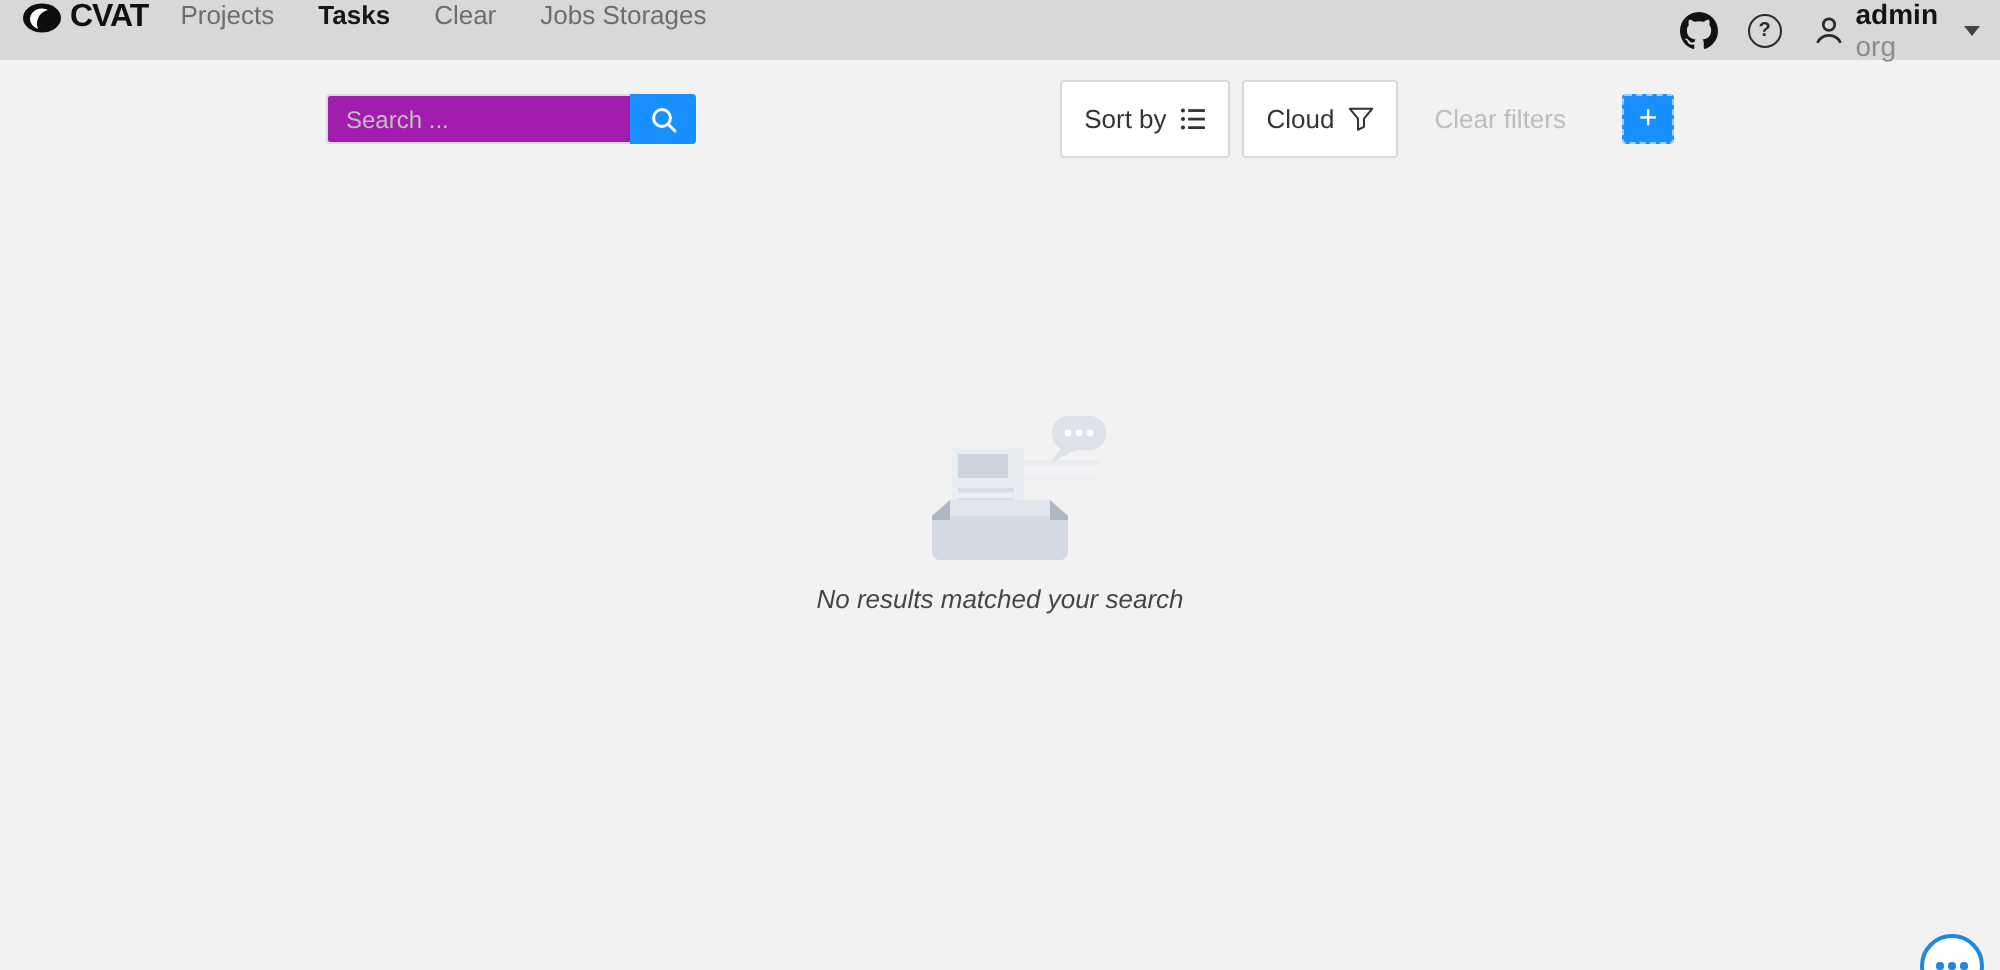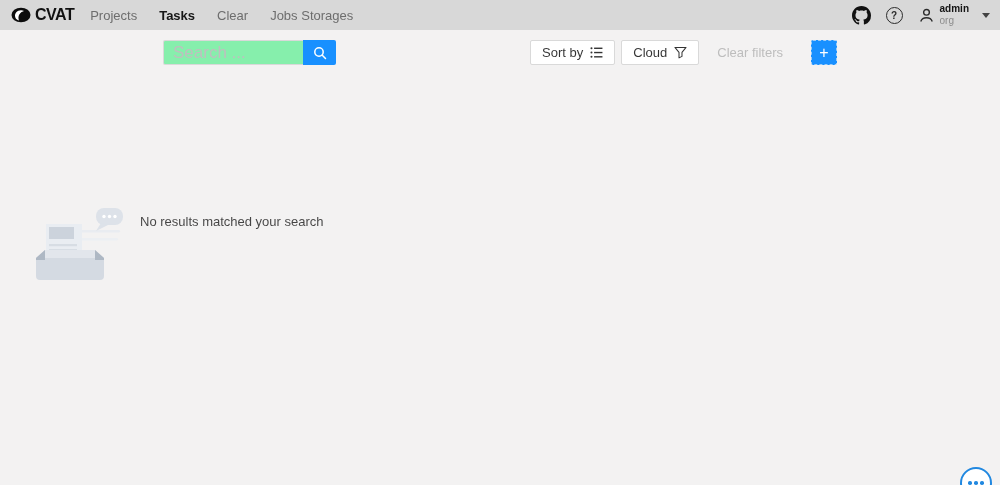--- a/index.html
+++ b/index.html
@@ -9,21 +9,21 @@
     background:#f3f2f2;
     position:relative;
     color:rgba(0,0,0,0.85);
   }
 
   
   .app-header {
     height:30px;
     background:#d8d8d8;
     display:flex;
-    align-items:center;
+    align-items:flex-start;
     padding:0 10px;
   }
   .logo {
     display:flex; align-items:center; gap:3px; cursor:pointer;
   }
   .logo-text {
     font-size:16px; font-weight:800; letter-spacing:-0.5px; color:#111;
   }
   .main-nav {
     display:flex; align-items:center; gap:22px; margin-left:16px;
@@ -37,70 +37,70 @@
     margin-left:auto; display:flex; align-items:center; gap:15px;
   }
   .icon-btn { display:flex; align-items:center; cursor:pointer; }
   .help-icon {
     width:17px; height:17px; border:1.6px solid #2b2b2b; border-radius:50%;
     display:flex; align-items:center; justify-content:center;
     font-size:10px; font-weight:bold; color:#2b2b2b; cursor:pointer;
   }
   .user-menu { display:flex; align-items:center; gap:5px; cursor:pointer; }
   .user-text { display:flex; flex-direction:column; line-height:1; }
-  .user-name { font-size:10px; font-weight:bold; color:#141414; }
-  .user-org  { font-size:10px; color:#8c8c8c; margin-top:2px; }
+  .user-name { font-size:14px; font-weight:bold; color:#141414; }
+  .user-org  { font-size:14px; color:#8c8c8c; margin-top:2px; }
   .caret-down {
     width:0; height:0; margin-left:8px;
     border-left:4px solid transparent; border-right:4px solid transparent;
     border-top:5px solid #434343;
   }
 
   
   .toolbar {
     width:674px; margin:10px auto 0 auto;
     display:flex; justify-content:space-between; align-items:center;
   }
   .search-group { display:flex; }
   .search-input {
-    width:140px; height:25px;
+    width:152px; height:25px;
     border:1px solid #d9d9d9; border-right:none; border-radius:2px 0 0 2px;
-    background:#86efac; padding:0 9px; font-size:17px;
+    background:#a21caf; padding:0 9px; font-size:12px;
     font-family:"Liberation Sans", sans-serif;
     color:rgba(0,0,0,0.75); outline:none;
   }
   .search-input::placeholder { color:#bfbfbf; }
   .search-btn {
     width:33px; height:25px; border:none; border-radius:0 2px 2px 0;
     background:var(--accent); cursor:pointer;
     display:flex; align-items:center; justify-content:center;
   }
   .controls { display:flex; align-items:center; gap:6px; }
   .ctrl-btn {
-    height:25px; background:#fff; border:1px solid #d9d9d9; border-radius:2px;
+    height:39px; background:#fff; border:1px solid #d9d9d9; border-radius:2px;
     padding:0 11px; font-size:13px; color:rgba(0,0,0,0.8);
     font-family:"Liberation Sans", sans-serif;
     display:flex; align-items:center; gap:7px; cursor:pointer; white-space:nowrap;
   }
   .clear-filters {
     border:none; background:transparent; font-size:13px; color:#bdbdbd;
     font-family:"Liberation Sans", sans-serif;
     padding:0 6px; margin:0 6px; cursor:not-allowed; white-space:nowrap;
   }
   .plus-btn {
     width:26px; height:25px; margin-left:10px;
     background:var(--accent); border:1px dashed #9ecdf8; border-radius:2px;
     color:#fff; font-size:16px; font-weight:300; line-height:1;
     display:flex; align-items:center; justify-content:center; cursor:pointer;
   }
 
   
   .empty-state {
     position:absolute; top:204px; left:0; width:100%;
-    display:flex; flex-direction:row; align-items:flex-start;
+    display:flex; flex-direction:column; align-items:center;font-style:italic;
   }
   .empty-message {
     margin-top:10px; font-size:13px; color:rgba(0,0,0,0.72);
   }
 
   
   .chat-widget {
     position:absolute; right:8px; bottom:-14px;
     width:32px; height:32px; border-radius:50%;
     background:#fff; border:2px solid #2188e0;

